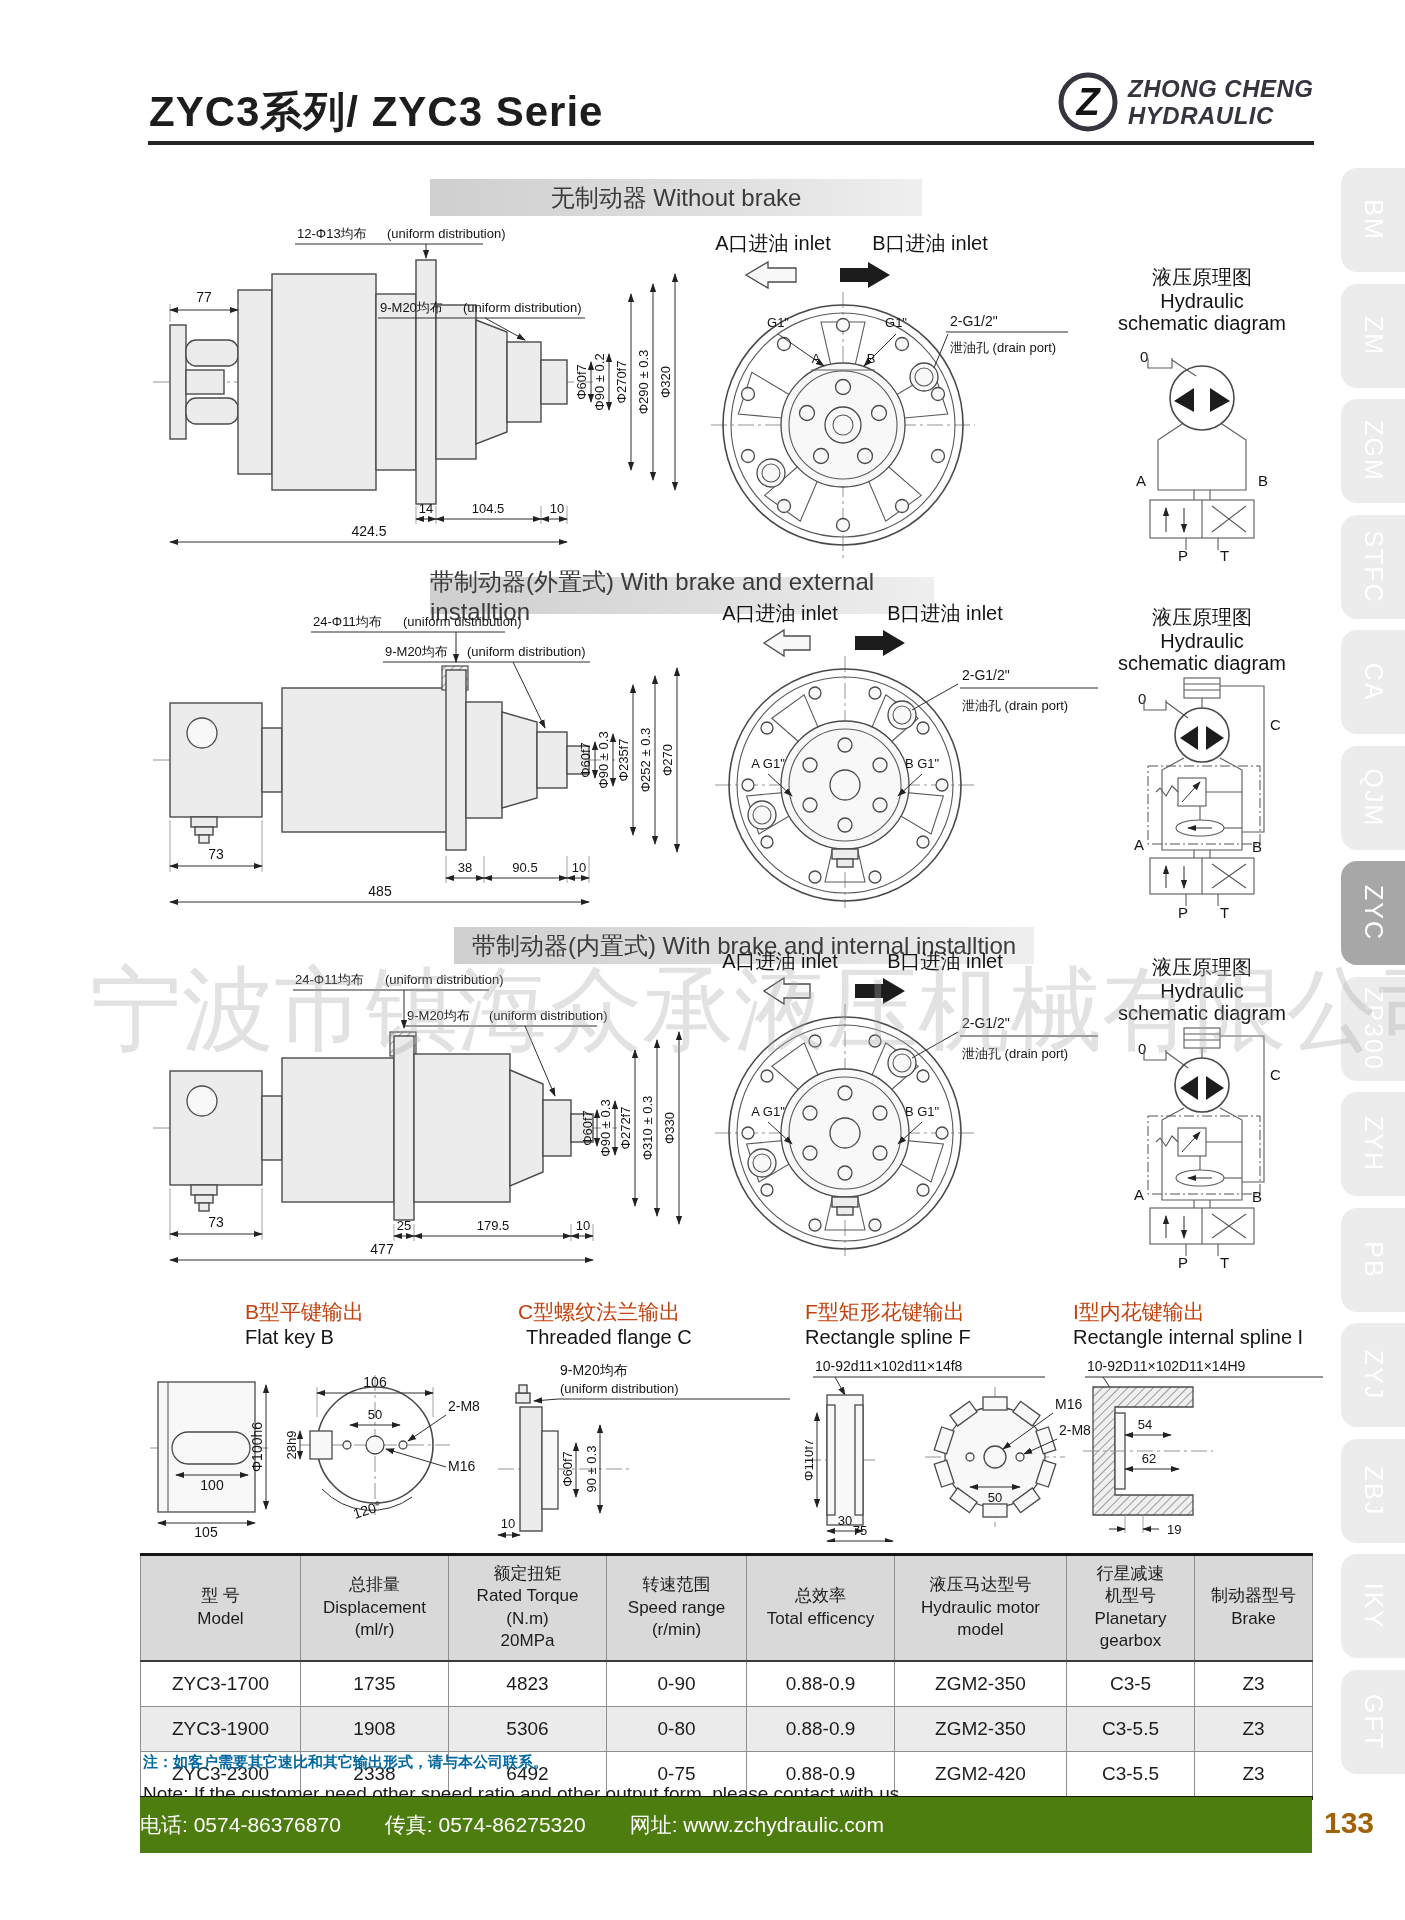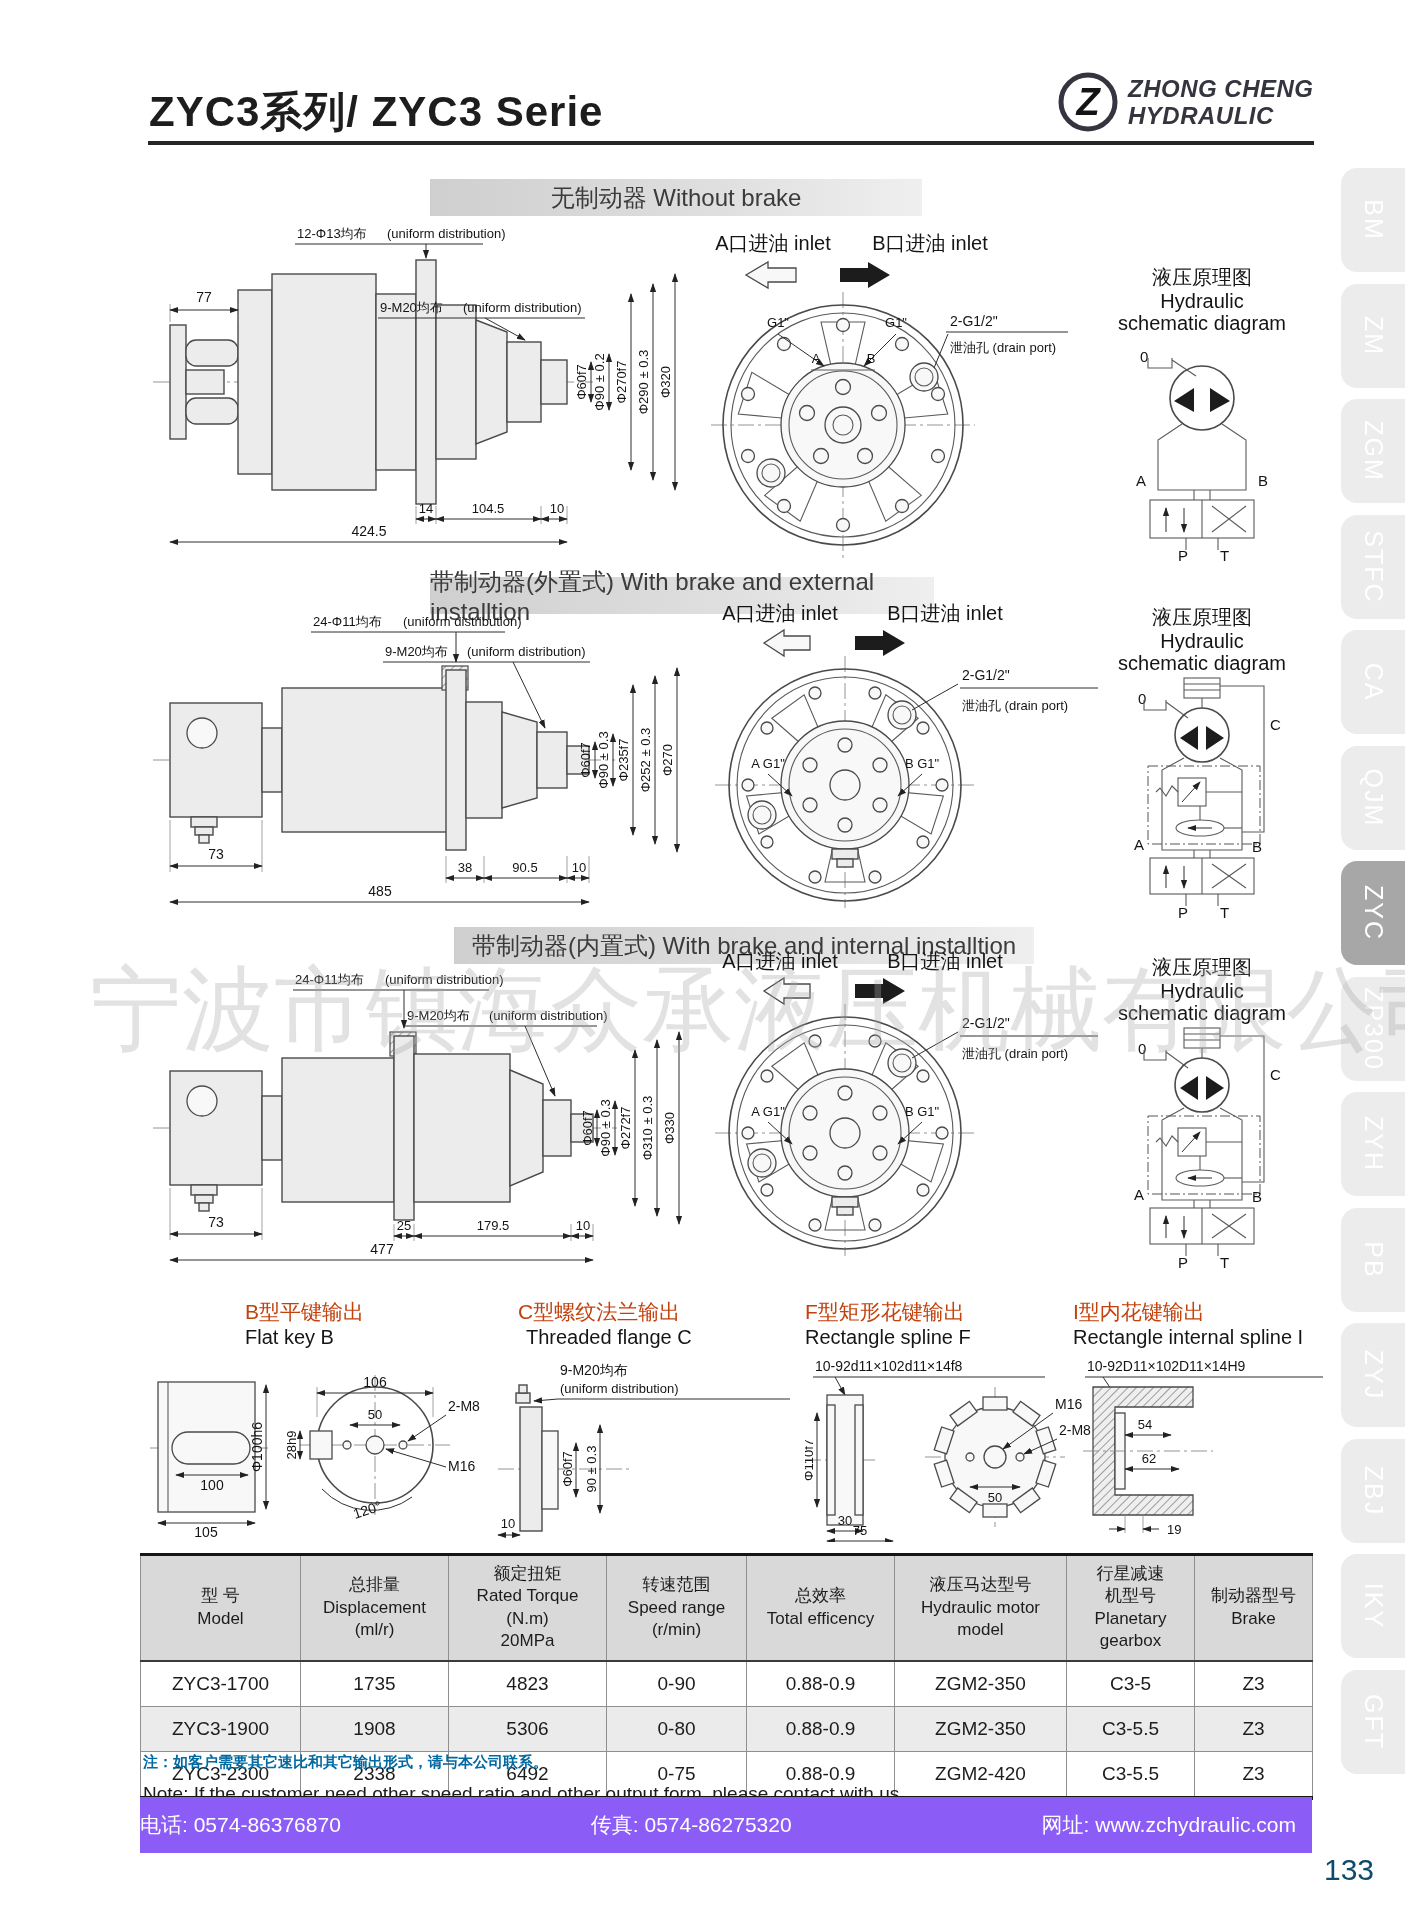--- a/index.html
+++ b/index.html
@@ -30,23 +30,23 @@
   .ot-en{font-size:20px;color:#161616;}
   .spec{position:absolute;left:140px;top:1553px;border-collapse:collapse;table-layout:fixed;width:1172px;
         border-top:3px solid #151515;border-bottom:4px solid #151515;}
   .spec th,.spec td{border:1px solid #8f8f8f;text-align:center;vertical-align:middle;color:#1c1c1c;}
   .spec th{background:#d9d9d9;padding:7px 2px;font-weight:400;border-bottom:2px solid #3a3a3a;}
   .spec td{height:42px;font-size:19px;}
   .spec tbody tr:nth-child(2){background:#ebebeb;}
   .h-line{font-size:17px;line-height:1.32;}
   .note-cn{left:143px;top:1753px;font-size:15px;font-weight:700;color:#0369a1;}
   .note-en{left:143px;top:1783px;font-size:19px;color:#1b1b1b;}
-  .footer-bar{left:140px;top:1797px;width:1172px;height:56px;background:#8b5cf6;display:flex;align-items:center;
-              justify-content:space-between;gap:44px;padding-right:16px;box-sizing:border-box;color:#fff;font-size:21px;z-index:10;}
-  .page-num{left:1324px;top:1853px;font-size:30px;color:#0c4a6e;font-weight:400;}
+  .footer-bar{left:140px;top:1797px;width:1172px;height:56px;background:#4d7c0f;display:flex;align-items:center;
+              justify-content:flex-start;gap:44px;padding-right:16px;box-sizing:border-box;color:#fff;font-size:21px;z-index:10;}
+  .page-num{left:1324px;top:1806px;font-size:30px;color:#a16207;font-weight:700;}
   .wm{left:90px;top:948px;font-size:92px;color:#a9a9a9;opacity:0.33;white-space:nowrap;z-index:40;pointer-events:none;}
 </style>
 </head>
 <body>
 
 <div id="page">
 
 <svg width="0" height="0" style="position:absolute" aria-hidden="true">
   <defs>
     <marker id="arr" viewBox="0 0 10 10" refX="9" refY="5" markerWidth="9" markerHeight="9" orient="auto-start-reverse">

